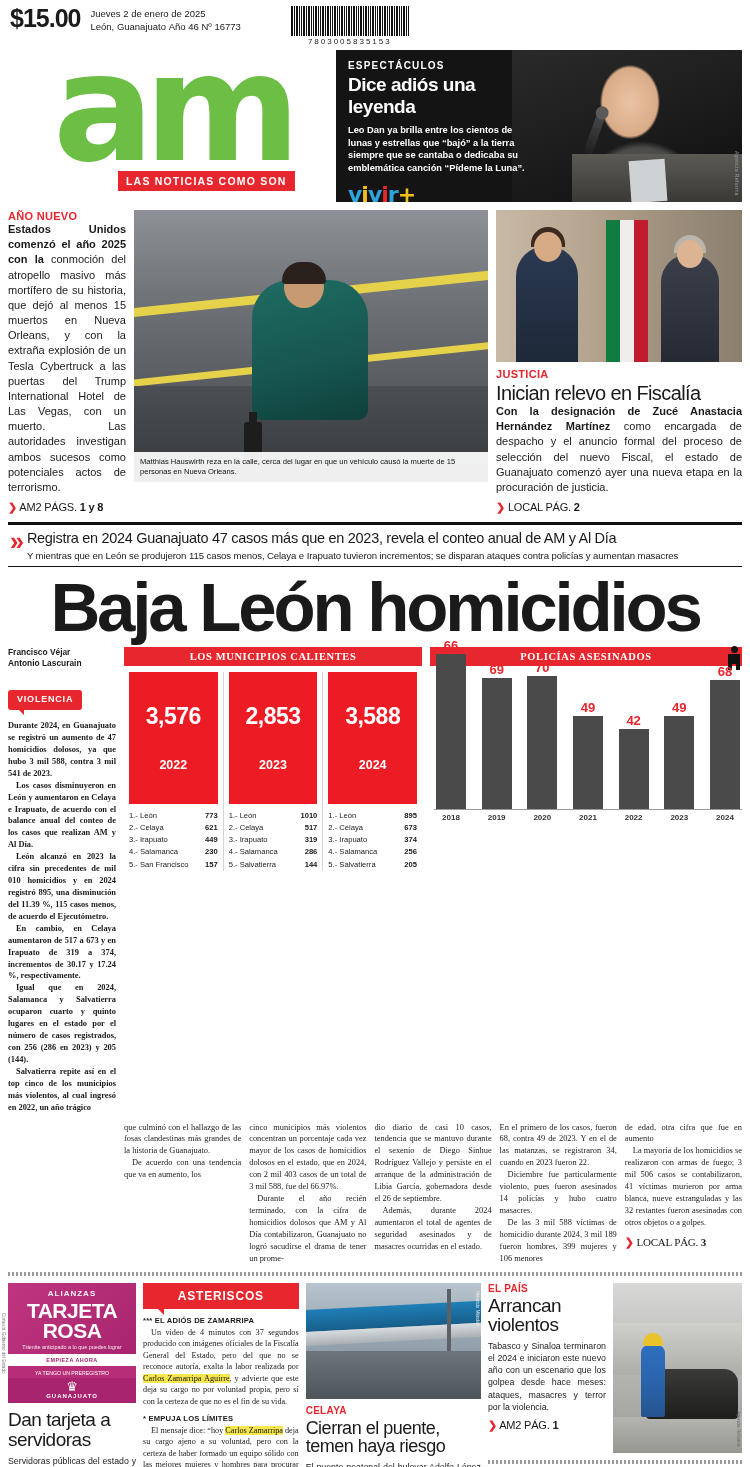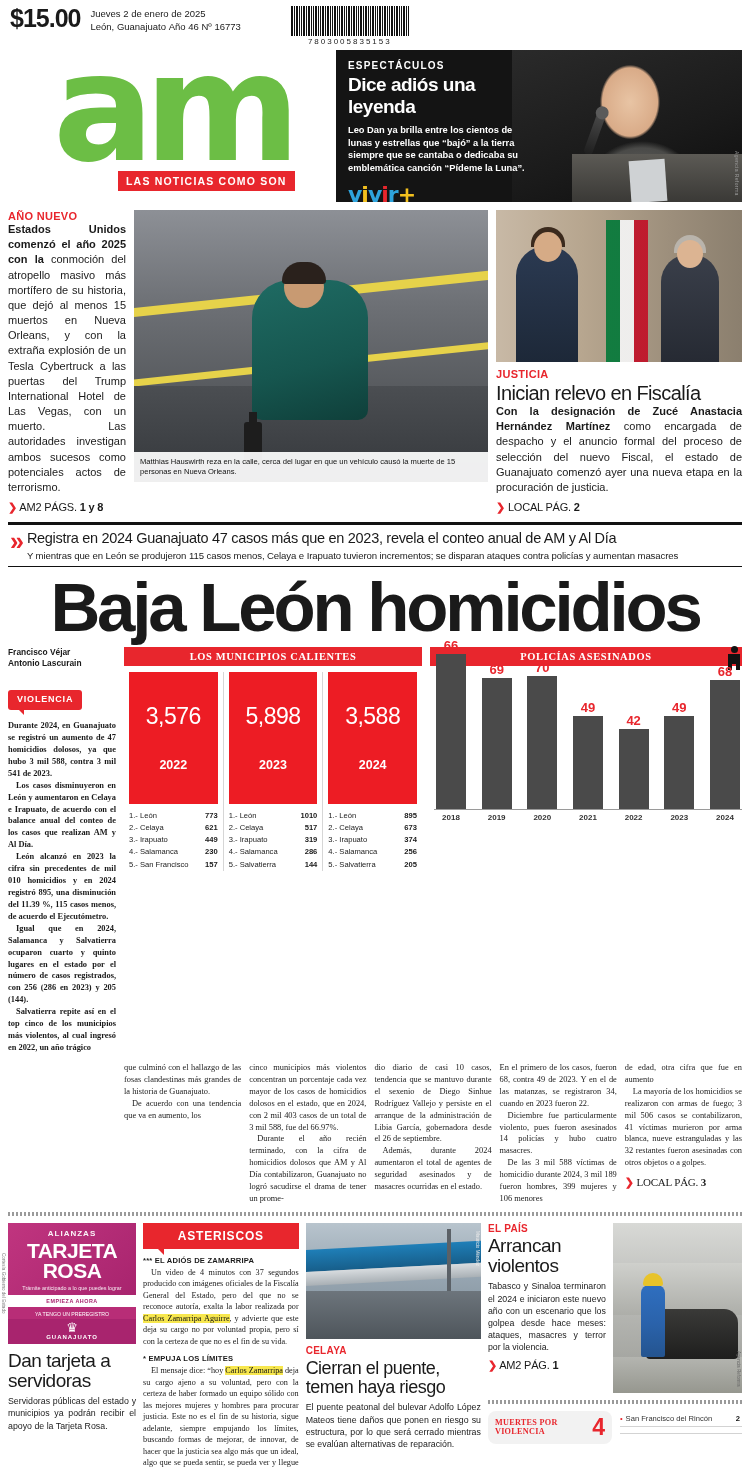--- a/index.html
+++ b/index.html
@@ -134,21 +134,21 @@
   .charts { flex:1; display:flex; gap: 8px; }
   .chartbox { position:relative; }
   .chart-title { background:#e8262d; color:#fff; text-align:center; font-size:10.5px; font-weight:800;
      letter-spacing:0.6px; padding:4px 0; font-family:"Liberation Serif", serif; }
   .munis { width: 298px; }
   .muni-cols { display:flex; margin-top: 6px; }
   .muni-col { flex:1; padding: 0 5px; position:relative; }
   .muni-col + .muni-col { border-left: 1px solid #d6d6d6; }
   .redbar { background:#ed1c24; color:#fff; height: 132px; display:flex; flex-direction:column;
      justify-content:center; align-items:center; }
-  .redbar .num { font-size: 23px; font-weight: 400; letter-spacing:-0.5px;}
+  .redbar .num { font-size: 23px; font-weight: 700; letter-spacing:-0.5px;}
   .redbar .yr { font-size: 12.5px; font-weight: 800; margin-top: 28px; }
   .muni-list { margin-top: 6px; }
   .muni-row { display:flex; justify-content:space-between; font-size: 7.6px; line-height:1.62;
      font-family:"Liberation Sans", sans-serif; }
   .muni-row .v { font-weight:800; }
 
   .police { flex:1; }
   .police-inner { position:relative; height: 176px; margin-top: 4px; padding-left: 4px;}
   .pbars { display:flex; align-items:flex-end; justify-content:space-between; height:140px;
      border-bottom:1px solid #9a9a9a; padding: 0 2px; }
@@ -393,20 +393,21 @@
 
   <div class="chartzone">
     <div class="byline">
       <div>Francisco Véjar</div>
       <div>Antonio Lascurain</div>
       <div class="vio-badge">VIOLENCIA</div>
       <div class="bodytext">
         <p>Durante 2024, en Guanajuato se registró un aumento de 47 homicidios dolosos, ya que hubo 3 mil 588, contra 3 mil 541 de 2023.</p>
         <p>Los casos disminuyeron en León y aumentaron en Celaya e Irapuato, de acuerdo con el balance anual del conteo de los casos que realizan AM y Al Día.</p>
         <p>León alcanzó en 2023 la cifra sin precedentes de mil 010 homicidios y en 2024 registró 895, una disminución del 11.39 %, 115 casos menos, de acuerdo el Ejecutómetro.</p>
+        <p>En cambio, en Celaya aumentaron de 517 a 673 y en Irapuato de 319 a 374, incrementos de 30.17 y 17.24 %, respectivamente.</p>
         <p>Igual que en 2024, Salamanca y Salvatierra ocuparon cuarto y quinto lugares en el estado por el número de casos registrados, con 256 (286 en 2023) y 205 (144).</p>
         <p>Salvatierra repite así en el top cinco de los municipios más violentos, al cual ingresó en 2022, un año trágico</p>
       </div>
     </div>
 
     <div class="charts">
 
       <div class="chartbox munis">
         <div class="chart-title">LOS MUNICIPIOS CALIENTES</div>
         <div class="muni-cols">
@@ -433,21 +434,21 @@
                   <span class="v">230</span>
                 </div>
               <div class="muni-row">
                   <span>5.- San Francisco</span>
                   <span class="v">157</span>
                 </div>
             </div>
           </div>
           <div class="muni-col">
             <div class="redbar">
-              <div class="num">5,898</div>
+              <div class="num">2,853</div>
               <div class="yr">2023</div>
             </div>
             <div class="muni-list">
               <div class="muni-row">
                   <span>1.- León</span>
                   <span class="v">1010</span>
                 </div>
               <div class="muni-row">
                   <span>2.- Celaya</span>
                   <span class="v">517</span>

